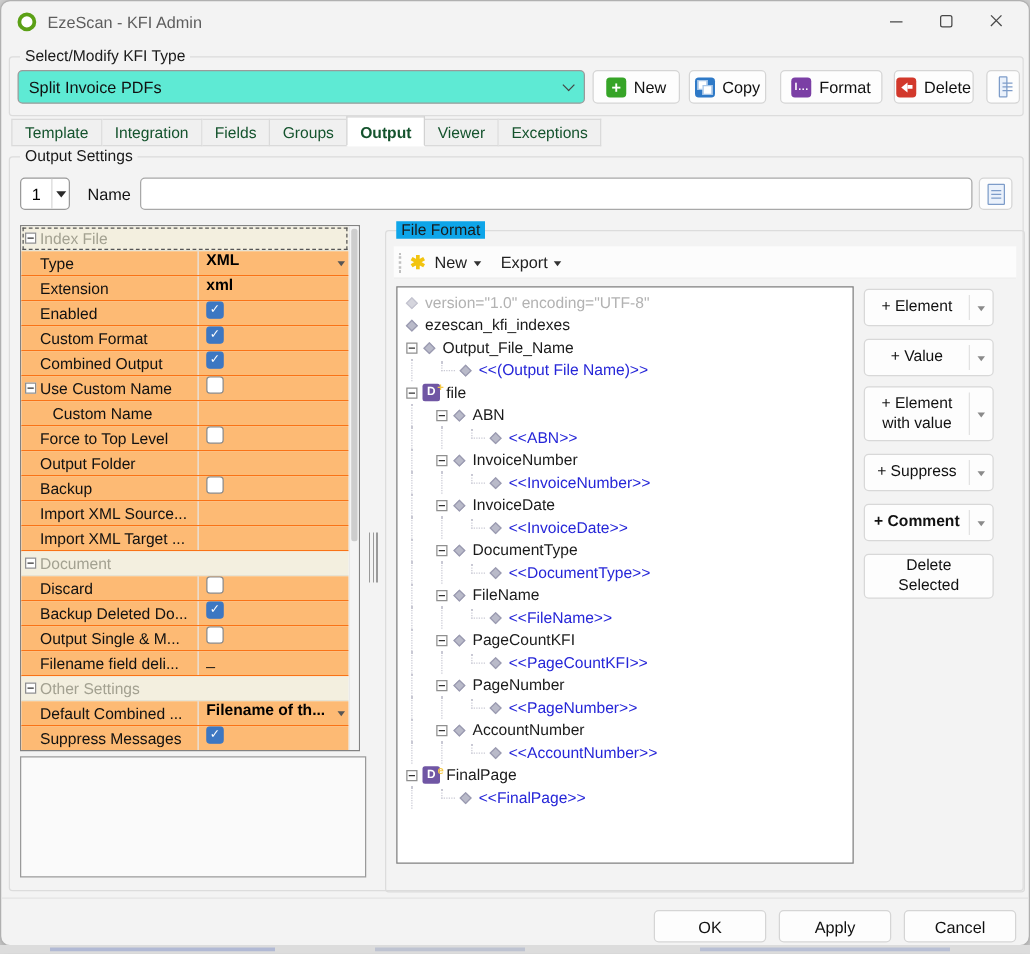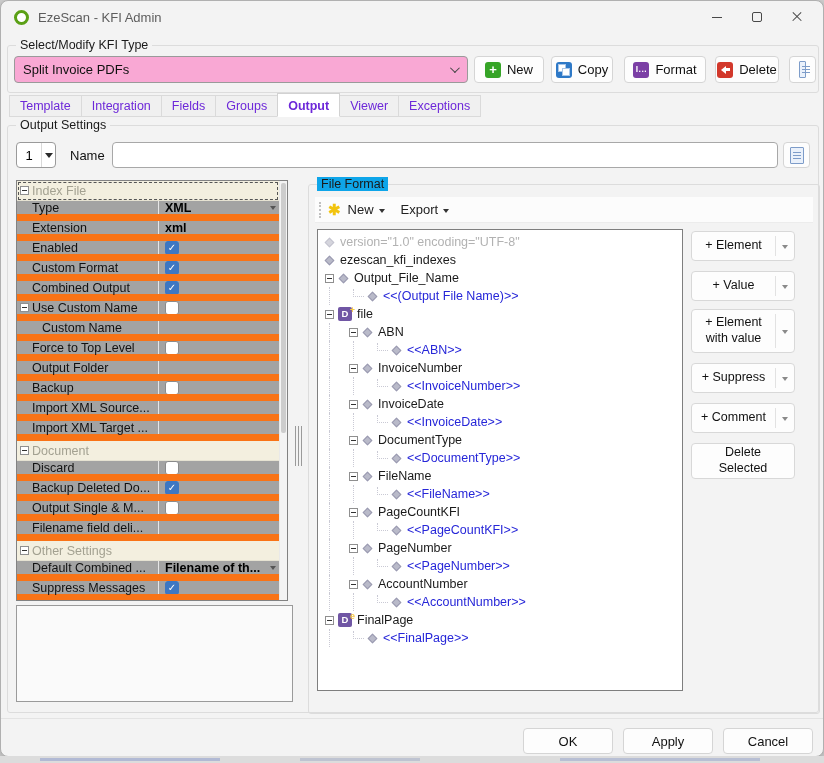--- a/index.html
+++ b/index.html
@@ -21,21 +21,21 @@
   .glyph-max { width:10px; height:10px; border:1px solid #484848; border-radius:2px; }
   .glyph-close { position:relative; width:12px; height:12px; }
   .glyph-close::before,.glyph-close::after { content:""; position:absolute; left:0; top:5px; width:12px; height:1.2px; background:#484848; }
   .glyph-close::before { transform:rotate(45deg); } .glyph-close::after { transform:rotate(-45deg); }
 
   
   .groupbox { position:absolute; border:1px solid #dcdcdc; border-radius:3px; }
   .gb-label { position:absolute; top:-8px; left:8px; background:#f3f3f3; padding:0 4px; font-size:12.5px; color:#1a1a1a; }
 
   .gb-kfi { left:6px; top:44px; width:812px; height:48px; }
-  .kfi-combo { position:absolute; left:6px; top:10px; width:454px; height:27px; background:#f9a8d4;
+  .kfi-combo { position:absolute; left:6px; top:10px; width:454px; height:27px; background:#5eead4;
     border:1px solid #9a9a9a; border-radius:4px; display:flex; align-items:center; padding:0 8px; font-size:13px; color:#111; }
   .combo-chev { position:absolute; right:10px; width:7px; height:7px; border-right:1.4px solid #444; border-bottom:1.4px solid #444; transform:rotate(45deg) translateY(-2px); }
   .btn { background:#fdfdfd; border:1px solid #d5d5d5; border-radius:4px; font-size:13px; color:#111;
     display:flex; align-items:center; justify-content:center; }
   .tb-btn { position:absolute; top:10px; height:27px; gap:6px; padding:0 9px; }
   .tb-new { left:466px; width:70px; } .tb-copy { left:543px; width:62px; }
   .tb-rename { left:616px; width:82px; } .tb-delete { left:707px; width:64px; }
   .tb-page { left:781px; width:27px; }
   .ic16 { width:16px; height:16px; border-radius:3px; position:relative; flex:0 0 auto; }
   .ic-new { background:#36a427; } .ic-new::before { content:"+"; position:absolute; inset:0; color:#fff; font-weight:bold; font-size:13px; line-height:15px; text-align:center; }
@@ -43,39 +43,39 @@
   .ic-copy::before { left:2px; top:2px; } .ic-copy::after { right:2px; bottom:2px; }
   .ic-rename { background:#7b3fa5; } .ic-rename::before { content:"I..."; position:absolute; inset:0; color:#fff; font-size:8.5px; font-weight:bold; line-height:15px; text-align:center; letter-spacing:.5px; }
   .ic-delete { background:#d2382b; display:flex; align-items:center; justify-content:center; }
   .ic-delete::before { content:""; width:0; height:0; border-right:5px solid #fff; border-top:4px solid transparent; border-bottom:4px solid transparent; }
   .ic-delete::after { content:""; width:4px; height:3px; background:#fff; }
   .page-icon { width:14px; height:17px; background:#eaf1fb; border:1px solid #7d9cc9; border-radius:1px; position:relative; }
   .page-icon::after { content:""; position:absolute; left:2px; top:4px; width:8px; height:1px; background:#7d9cc9; box-shadow:0 3px 0 #7d9cc9, 0 6px 0 #7d9cc9; }
 
   
   .tabs { position:absolute; left:8px; top:92px; display:flex; align-items:flex-end; height:24px; }
-  .tab { height:22px; line-height:21px; padding:0 10px; font-size:12.5px; color:#6d28d9;
+  .tab { height:22px; line-height:21px; padding:0 10px; font-size:12.5px; color:#14532d;
     background:#f0f0f0; border:1px solid #dadada; border-left:none; }
   .tab:first-child { border-left:1px solid #dadada; }
   .tab.active { background:#fff; height:24px; line-height:24px; border:1px solid #d2d2d2; border-bottom:1px solid #fff; position:relative; z-index:2; margin-left:-1px;font-weight:bold; }
 
   
   .gb-output { left:6px; top:124px; width:812px; height:588px; }
   .idx-combo { position:absolute; left:8px; top:16px; width:40px; height:26px; background:#fff; border:1px solid #9a9a9a; border-radius:4px; display:flex; align-items:center; font-size:13px; }
   .idx-combo .val { flex:1; text-align:center; }
   .idx-combo .dd { width:14px; height:100%; border-left:1px solid #d9d9d9; display:flex; align-items:center; justify-content:center; }
   .dd-tri { width:0; height:0; border-left:4px solid transparent; border-right:4px solid transparent; border-top:5px solid #2b2b2b; }
   .name-label { position:absolute; left:62px; top:22px; font-size:13px; color:#111; }
   .name-input { position:absolute; left:104px; top:16px; width:666px; height:26px; background:#fff; border:1px solid #a8a8a8; border-radius:4px; font:13px "Liberation Sans",sans-serif; padding:0 6px; }
   .name-page-btn { position:absolute; left:775px; top:16px; width:27px; height:26px; }
 
   
   .pg { position:absolute; left:8px; top:54px; width:272px; height:421px; background:#fff; border:1px solid #828282; overflow:hidden; }
   .pg-rows { position:absolute; left:0; top:0; right:8px; }
-  .pg-row { height:20px; display:flex; align-items:center; border-bottom:7px solid #f97316; font-size:12.5px; color:#111; background:#a3a3a3; }
+  .pg-row { height:20px; display:flex; align-items:center; border-bottom:1px solid #f97316; font-size:12.5px; color:#111; background:#fdba74; }
   .pg-row.category { background:#f3efdf; color:#a3a191; border-bottom:1px solid #e6e2d2; }
   .pg-row.focused { outline:1px dashed #555; outline-offset:-2px; }
   .pg-gutter { flex:0 0 15px; display:flex; align-items:center; justify-content:center; }
   .exp { width:9px; height:9px; border:1px solid #8f8f8f; background:#fff; position:relative; flex:0 0 auto; }
   .exp::before { content:""; position:absolute; left:1px; right:1px; top:3px; height:1px; background:#333; }
   .pg-label { flex:0 0 126px; white-space:nowrap; overflow:hidden; }
   .pg-label.ind { padding-left:10px; }
   .pg-cat-label { flex:1; white-space:nowrap; overflow:hidden; }
   .pg-value { flex:1; align-self:stretch; border-left:1px solid #e6e6e6; display:flex; padding-left:6px; position:relative; white-space:nowrap; overflow:hidden; }
   .pg-value.bold { font-weight:bold; color:#000; }
@@ -109,21 +109,21 @@
   .dicon { width:14px; height:14px; background:#7056a4; border-radius:2px; color:#fff; font-size:9.5px; font-weight:bold; text-align:center; line-height:14px; position:relative; margin:0 5px 0 0; flex:0 0 auto; }
   .dicon sup { position:absolute; top:-4px; right:-3px; color:#f5c94a; font-size:9px; font-weight:bold; }
   .tv-text.black { color:#1a1a1a; } .tv-text.gray { color:#b2b2b2; } .tv-text.blue { color:#2626d8; }
 
   .act { position:absolute; left:382px; width:104px; background:#fdfdfd; border:1px solid #d8d8d8; border-radius:4px; display:flex; align-items:center; font-size:12.5px; color:#111; }
   .act .lbl { flex:1; text-align:center; line-height:1.25; }
   .act .split { width:1px; align-self:stretch; margin:4px 0; background:#e2e2e2; }
   .act .arr { width:18px; display:flex; align-items:center; justify-content:center; }
   .act .arr .tri-sm { border-top-color:#8a8a8a; }
   .act1 { top:46px; height:30px; } .act2 { top:86px; height:30px; } .act3 { top:124px; height:44px; }
-  .act4 { top:178px; height:30px; } .act5 { top:218px; height:30px; } .act6 { top:258px; height:36px; }
+  .act4 { top:178px; height:30px; } .act5 { top:218px; height:30px;font-weight:bold; } .act6 { top:258px; height:36px; }
 
   
   .footer-sep { position:absolute; left:0; top:717px; width:100%; height:1px; background:#e3e3e3; }
   .footer-btn { position:absolute; top:727px; width:90px; height:26px; }
   .btn-ok { left:522px; } .btn-apply { left:622px; } .btn-cancel { left:722px; }
 </style>
 </head>
 <body>
 
 <div class="window">

